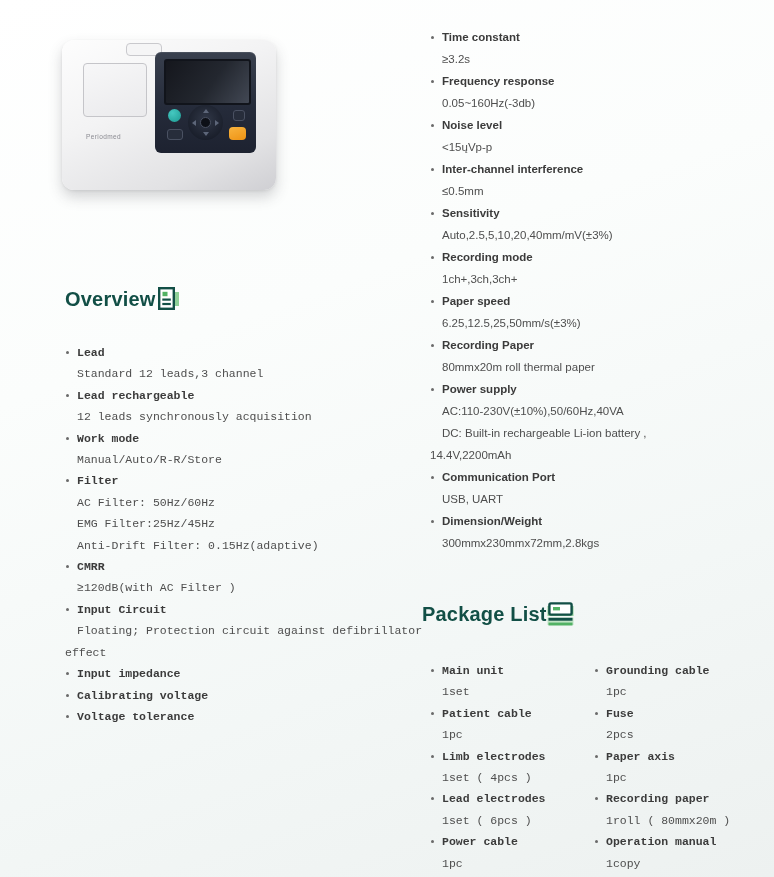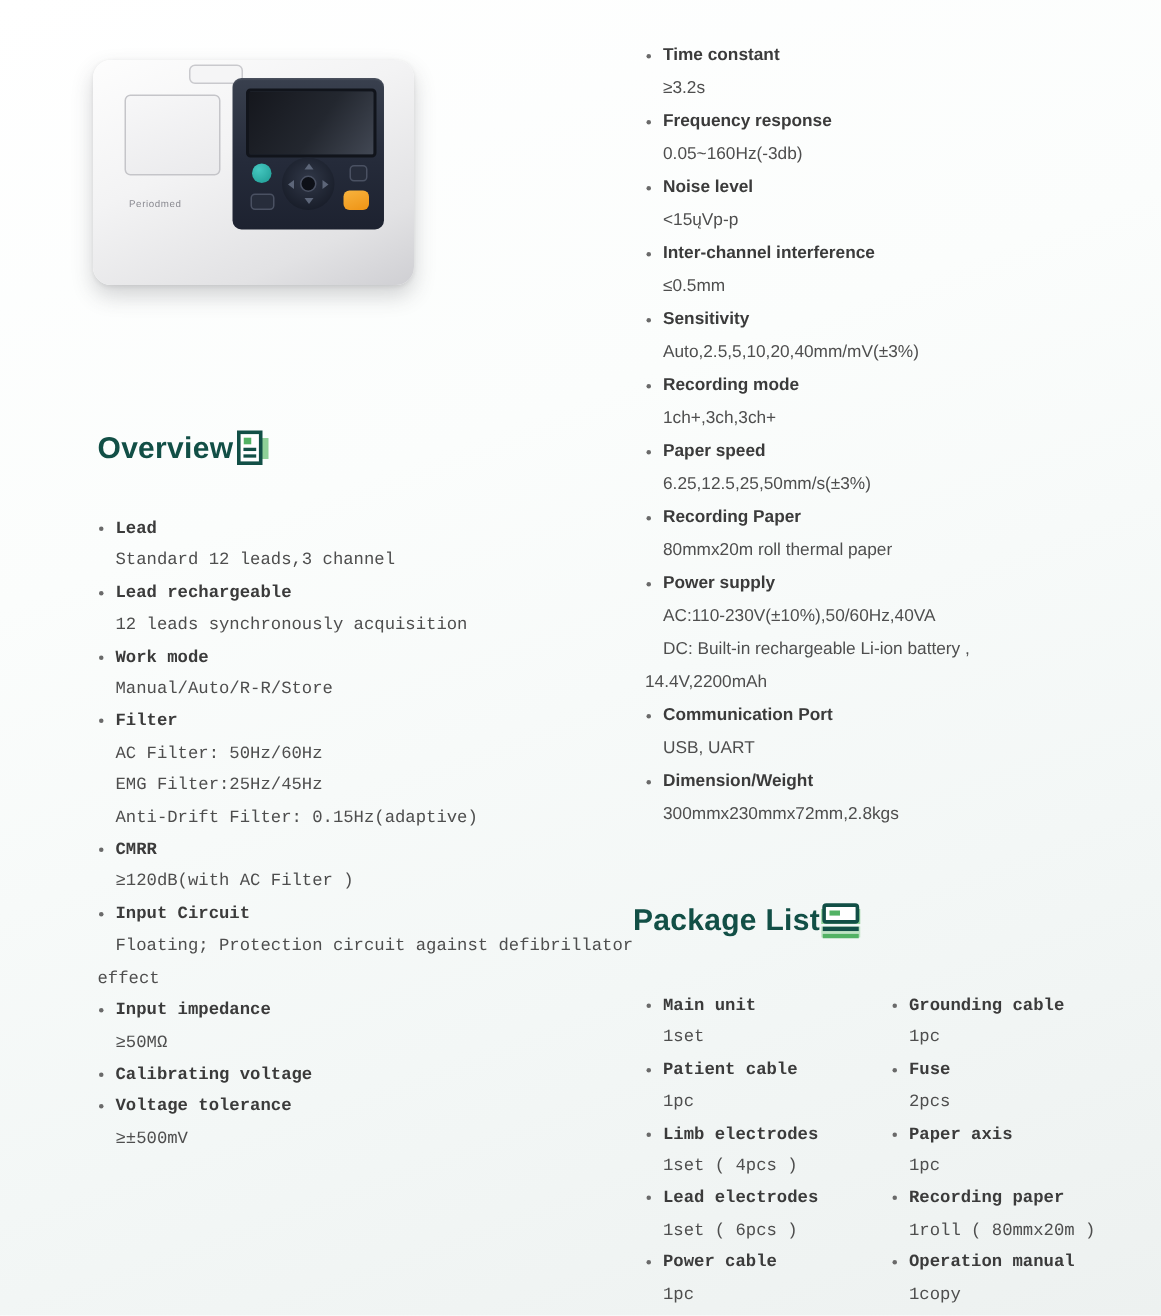--- a/index.html
+++ b/index.html
@@ -204,28 +204,26 @@
     <div class="lbl">CMRR</div>
     <div class="val">≥120dB(with AC Filter )</div>
   </li>
   <li>
     <div class="lbl">Input Circuit</div>
     <div class="val">Floating; Protection circuit against defibrillator</div>
     <div class="val cont">effect</div>
   </li>
   <li>
     <div class="lbl">Input impedance</div>
-    <div class="val">≥50MΩ</div>
   </li>
   <li>
     <div class="lbl">Calibrating voltage</div>
   </li>
   <li>
     <div class="lbl">Voltage tolerance</div>
-    <div class="val">≥±500mV</div>
   </li>
 </ul>
 
 <div class="section-heading" id="package-heading">
   <h2>Package List</h2>
   <svg class="hicon" width="28" height="26" viewBox="0 0 28 26">
     <rect x="0.5" y="5" width="26" height="10" fill="#8fd098"></rect>
     <rect x="2.4" y="2.4" width="22.2" height="11.2" rx="1.5" fill="#ffffff" stroke="#124f46" stroke-width="2.4"></rect>
     <rect x="6" y="6" width="7" height="3.4" fill="#52b264"></rect>
     <rect x="0.5" y="16.6" width="26" height="7.4" fill="#bfe3c4"></rect>

